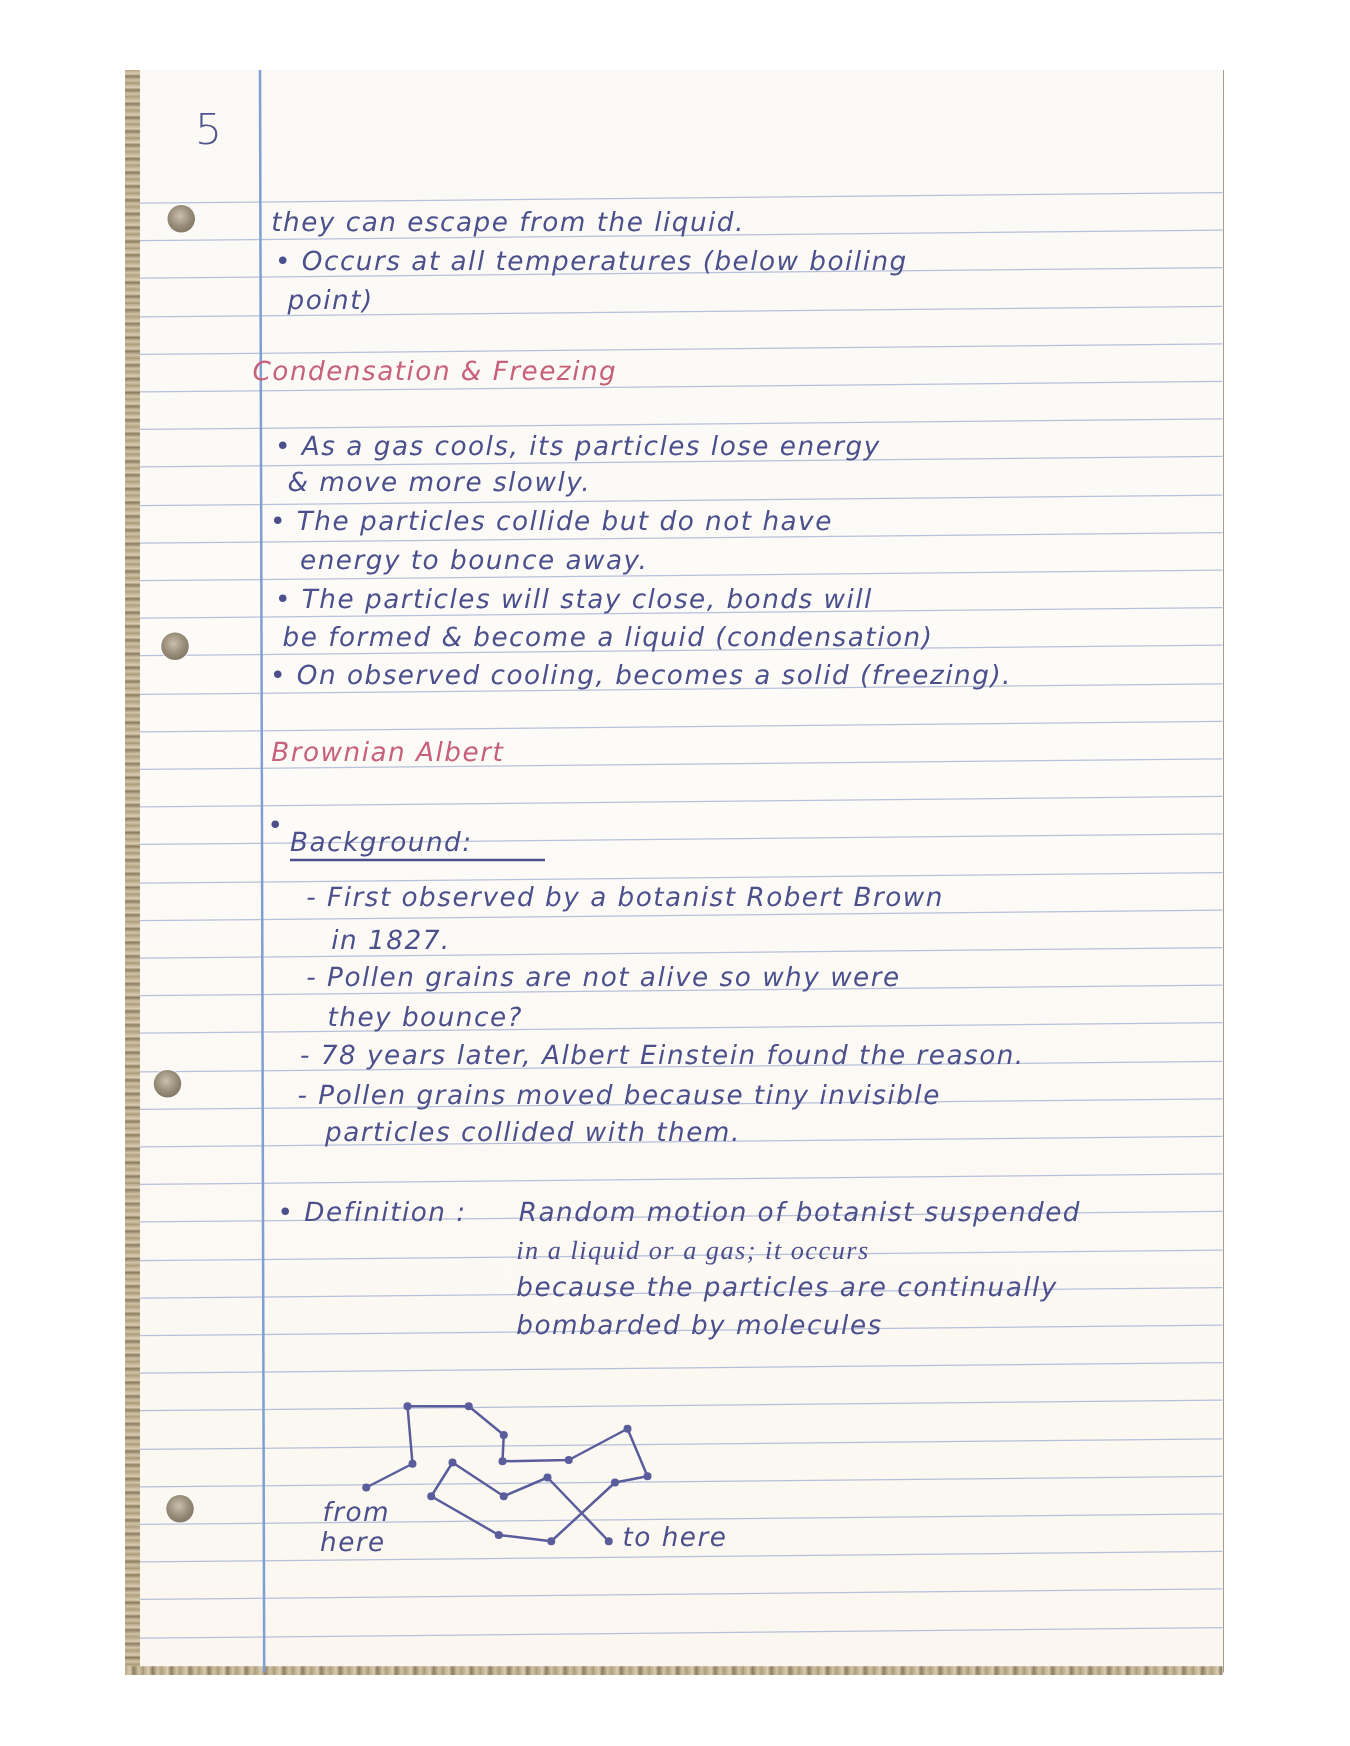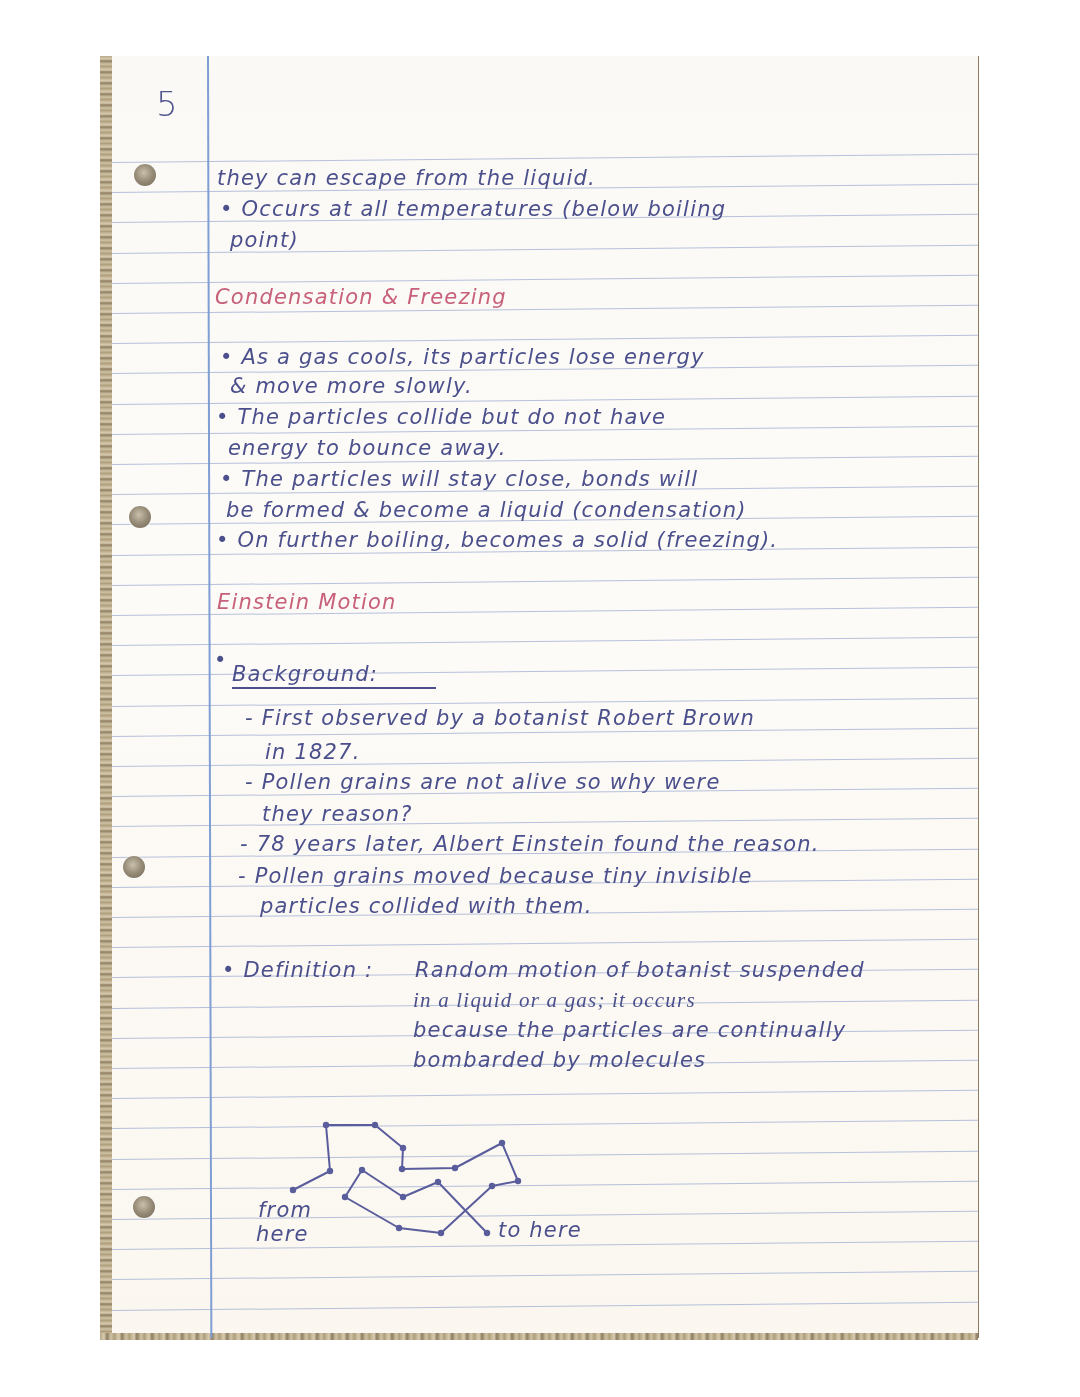--- a/index.html
+++ b/index.html
@@ -102,37 +102,37 @@
 <div class="hole" style="left:129px; top:506px;"></div>
 <div class="hole" style="left:123px; top:856px;"></div>
 <div class="hole" style="left:133px; top:1196px;"></div>
 
 <div class="hw page-num" style="left:156px; top:84px;">5</div>
 
 <div class="hw" style="left:217px; top:166px;">they can escape from the liquid.</div>
 <div class="hw" style="left:220px; top:197px;">• Occurs at all temperatures (below boiling</div>
 <div class="hw" style="left:230px; top:228px;">point)</div>
 
-<div class="hw red" style="left:215px; top:285px;">Condensation &amp; Freezing</div>
+<div class="hw red" style="left:202px; top:285px;">Condensation &amp; Freezing</div>
 <div class="hw" style="left:220px; top:345px;text-align:right;">• As a gas cools, its particles lose energy</div>
 <div class="hw" style="left:230px; top:374px;">&amp; move more slowly.</div>
 <div class="hw" style="left:216px; top:405px;">• The particles collide but do not have</div>
-<div class="hw" style="left:228px; top:436px;text-align:right;">energy to bounce away.</div>
+<div class="hw" style="left:240px; top:436px;text-align:right;">energy to bounce away.</div>
 <div class="hw" style="left:220px; top:467px;">• The particles will stay close, bonds will</div>
 <div class="hw" style="left:226px; top:498px;">be formed &amp; become a liquid (condensation)</div>
-<div class="hw" style="left:216px; top:528px;">• On further boiling, becomes a solid (freezing).</div>
+<div class="hw" style="left:216px; top:528px;">• On observed cooling, becomes a solid (freezing).</div>
 
-<div class="hw red" style="left:217px; top:590px;">Einstein Motion</div>
+<div class="hw red" style="left:217px; top:590px;">Brownian Albert</div>
 <div class="hw" style="left:214px; top:648px;">•</div>
 <div class="hw underline" style="left:232px; top:648px; width:204px;margin-top:14px;">Background:</div>
 
 <div class="hw" style="left:245px; top:706px;">- First observed by a botanist Robert Brown</div>
 <div class="hw" style="left:265px; top:740px;">in 1827.</div>
 <div class="hw" style="left:245px; top:770px;">- Pollen grains are not alive so why were</div>
-<div class="hw" style="left:262px; top:802px;">they reason?</div>
+<div class="hw" style="left:262px; top:802px;">they bounce?</div>
 <div class="hw" style="left:240px; top:832px;">- 78 years later, Albert Einstein found the reason.</div>
 <div class="hw" style="left:238px; top:864px;">- Pollen grains moved because tiny invisible</div>
 <div class="hw" style="left:260px; top:894px;">particles collided with them.</div>
 
 <div class="hw" style="left:222px; top:958px;">• Definition :</div>
 <div class="hw" style="left:415px; top:958px;">Random motion of botanist suspended</div>
 <div class="hw" style="left:413px; top:988px;font-family:Liberation Serif, serif;">in a liquid or a gas; it occurs</div>
 <div class="hw" style="left:413px; top:1018px;">because the particles are continually</div>
 <div class="hw" style="left:413px; top:1048px;">bombarded by molecules</div>
 

